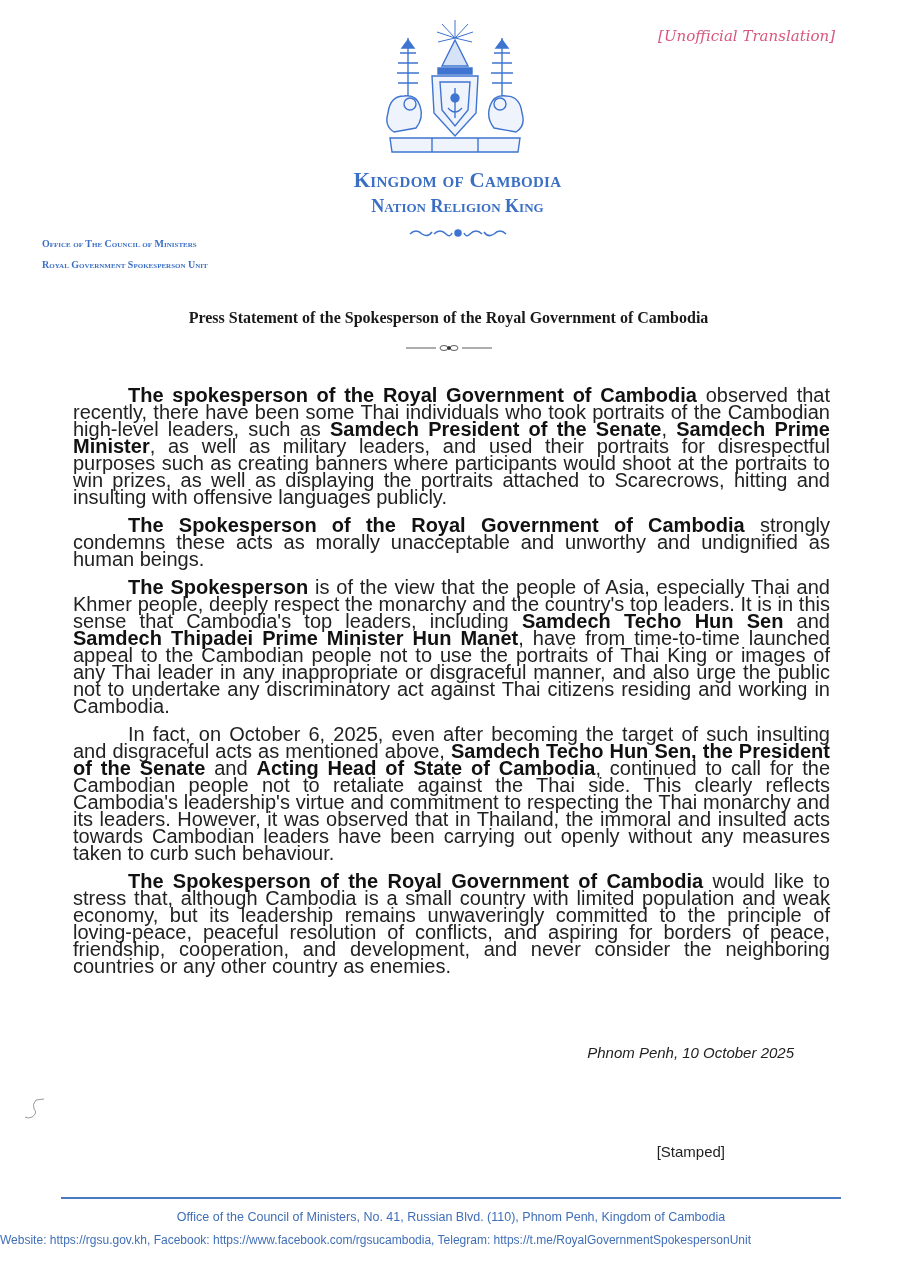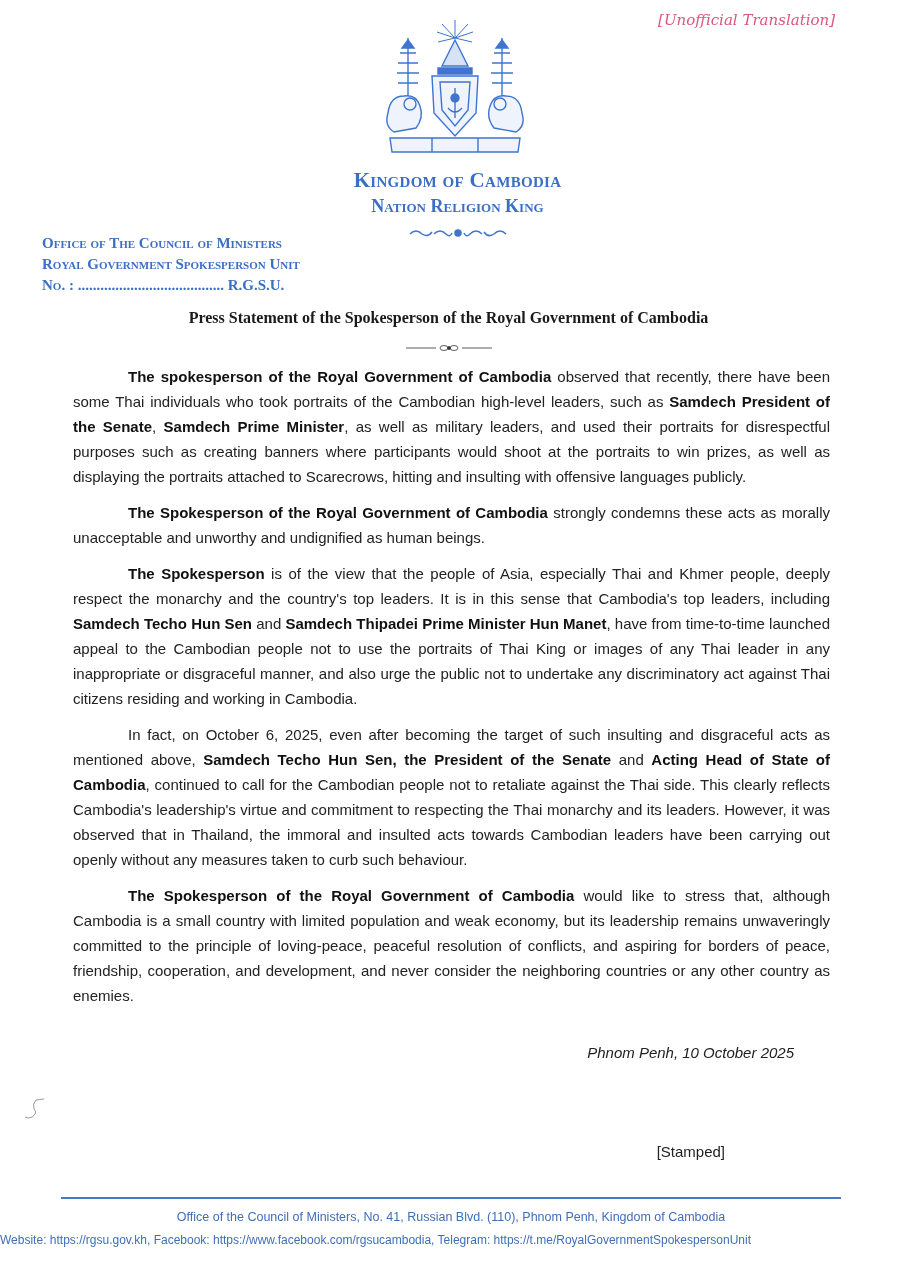--- a/index.html
+++ b/index.html
@@ -1,25 +1,25 @@
 <!DOCTYPE html>
 <html><head>
 <meta charset="utf-8">
 <style>
   html, body { margin: 0; padding: 0; background: #ffffff; }
   body { width: 905px; height: 1280px; position: relative; overflow: hidden; font-family: "Liberation Serif", serif; color: #1a1a1a; }
-  .unofficial { position: absolute; top: 11px; right: 70px; font-family: "DejaVu Serif", serif; font-style: italic; font-size: 15px; color: #d9577f; }
+  .unofficial { position: absolute; top: 27px; right: 70px; font-family: "DejaVu Serif", serif; font-style: italic; font-size: 15px; color: #d9577f; }
   .emblem { position: absolute; left: 380px; top: 18px; width: 150px; height: 140px; }
   .kingdom { position: absolute; top: 168px; left: 0; width: 915px; text-align: center; color: #3b6fc4; font-weight: bold; font-variant: small-caps; font-size: 21px; letter-spacing: 0.3px; }
   .nrk { position: absolute; top: 196px; left: 0; width: 915px; text-align: center; color: #3b6fc4; font-weight: bold; font-variant: small-caps; font-size: 18px; }
   .orn1 { position: absolute; top: 226px; left: 408px; width: 100px; height: 14px; }
-  .office { position: absolute; top: 233px; left: 42px; color: #3b6fc4; font-weight: bold; font-variant: small-caps; font-size: 15px; line-height: 21px; }
+  .office { position: absolute; top: 233px; left: 42px; color: #3b6fc4; font-weight: bold; font-variant: small-caps; font-size: 10px; line-height: 21px; }
   .title { position: absolute; top: 309px; left: 0; width: 897px; text-align: center; font-weight: bold; font-size: 16px; color: #1a1a1a; }
   .orn2 { position: absolute; top: 344px; left: 406px; width: 86px; height: 8px; }
-  .body { position: absolute; top: 364px; left: 73px; width: 757px; font-family: "Liberation Sans", sans-serif; font-size: 15px; line-height: 25px; color: #222; text-align: justify; }
+  .body { position: absolute; top: 387px; left: 73px; width: 757px; font-family: "Liberation Sans", sans-serif; font-size: 20px; line-height: 17px; color: #222; text-align: justify; }
   .body p { margin: 0 0 11px 0; text-indent: 55px; }
   .body b { font-weight: bold; color: #111; }
   .place { position: absolute; top: 1044px; right: 111px; font-family: "Liberation Sans", sans-serif; font-style: italic; font-size: 15px; color: #222; text-align: right; }
   .stamped { position: absolute; top: 1143px; right: 180px; font-family: "Liberation Sans", sans-serif; font-size: 15px; color: #222; }
   .mark { position: absolute; left: 22px; top: 1095px; width: 28px; height: 26px; }
   .footer-line { position: absolute; top: 1197px; left: 61px; width: 780px; height: 1.5px; background: #4a78c2; }
   .foot1 { position: absolute; top: 1210px; left: 0; width: 902px; text-align: center; font-family: "Liberation Sans", sans-serif; font-size: 12.5px; color: #3f6eb8; }
   .foot2 { position: absolute; top: 1233px; left: 0; width: 902px; text-align: left; font-family: "Liberation Sans", sans-serif; font-size: 12px; color: #3f6eb8; }
 </style>
 </head>
@@ -76,21 +76,20 @@
       <path d="M26 8 Q32 2 38 8 Q42 12 44 7"></path>
     <circle cx="50" cy="7" r="3" fill="#3f74d0"></circle>
     <path d="M56 7 Q58 12 62 8 Q68 2 74 8"></path>
       <path d="M76 6 Q80 12 86 8 Q92 2 98 8"></path>
   </g>
 </svg>
 
 <div class="office">
   <div>Office of The Council of Ministers</div>
   <div>Royal Government Spokesperson Unit</div>
-  <div>No. : ....................................... R.G.S.U.</div>
 </div>
 
 <div class="title">Press Statement of the Spokesperson of the Royal Government of Cambodia</div>
 <svg class="orn2" viewBox="0 0 86 8">
   <g stroke="#333" fill="none" stroke-width="0.8">
     <line x1="0" y1="4" x2="30" y2="4"></line>
       <line x1="56" y1="4" x2="86" y2="4"></line>
     <ellipse cx="38" cy="4" rx="4" ry="2.5"></ellipse>
       <ellipse cx="48" cy="4" rx="4" ry="2.5"></ellipse>
       <circle cx="43" cy="4" r="1.5" fill="#333"></circle>

